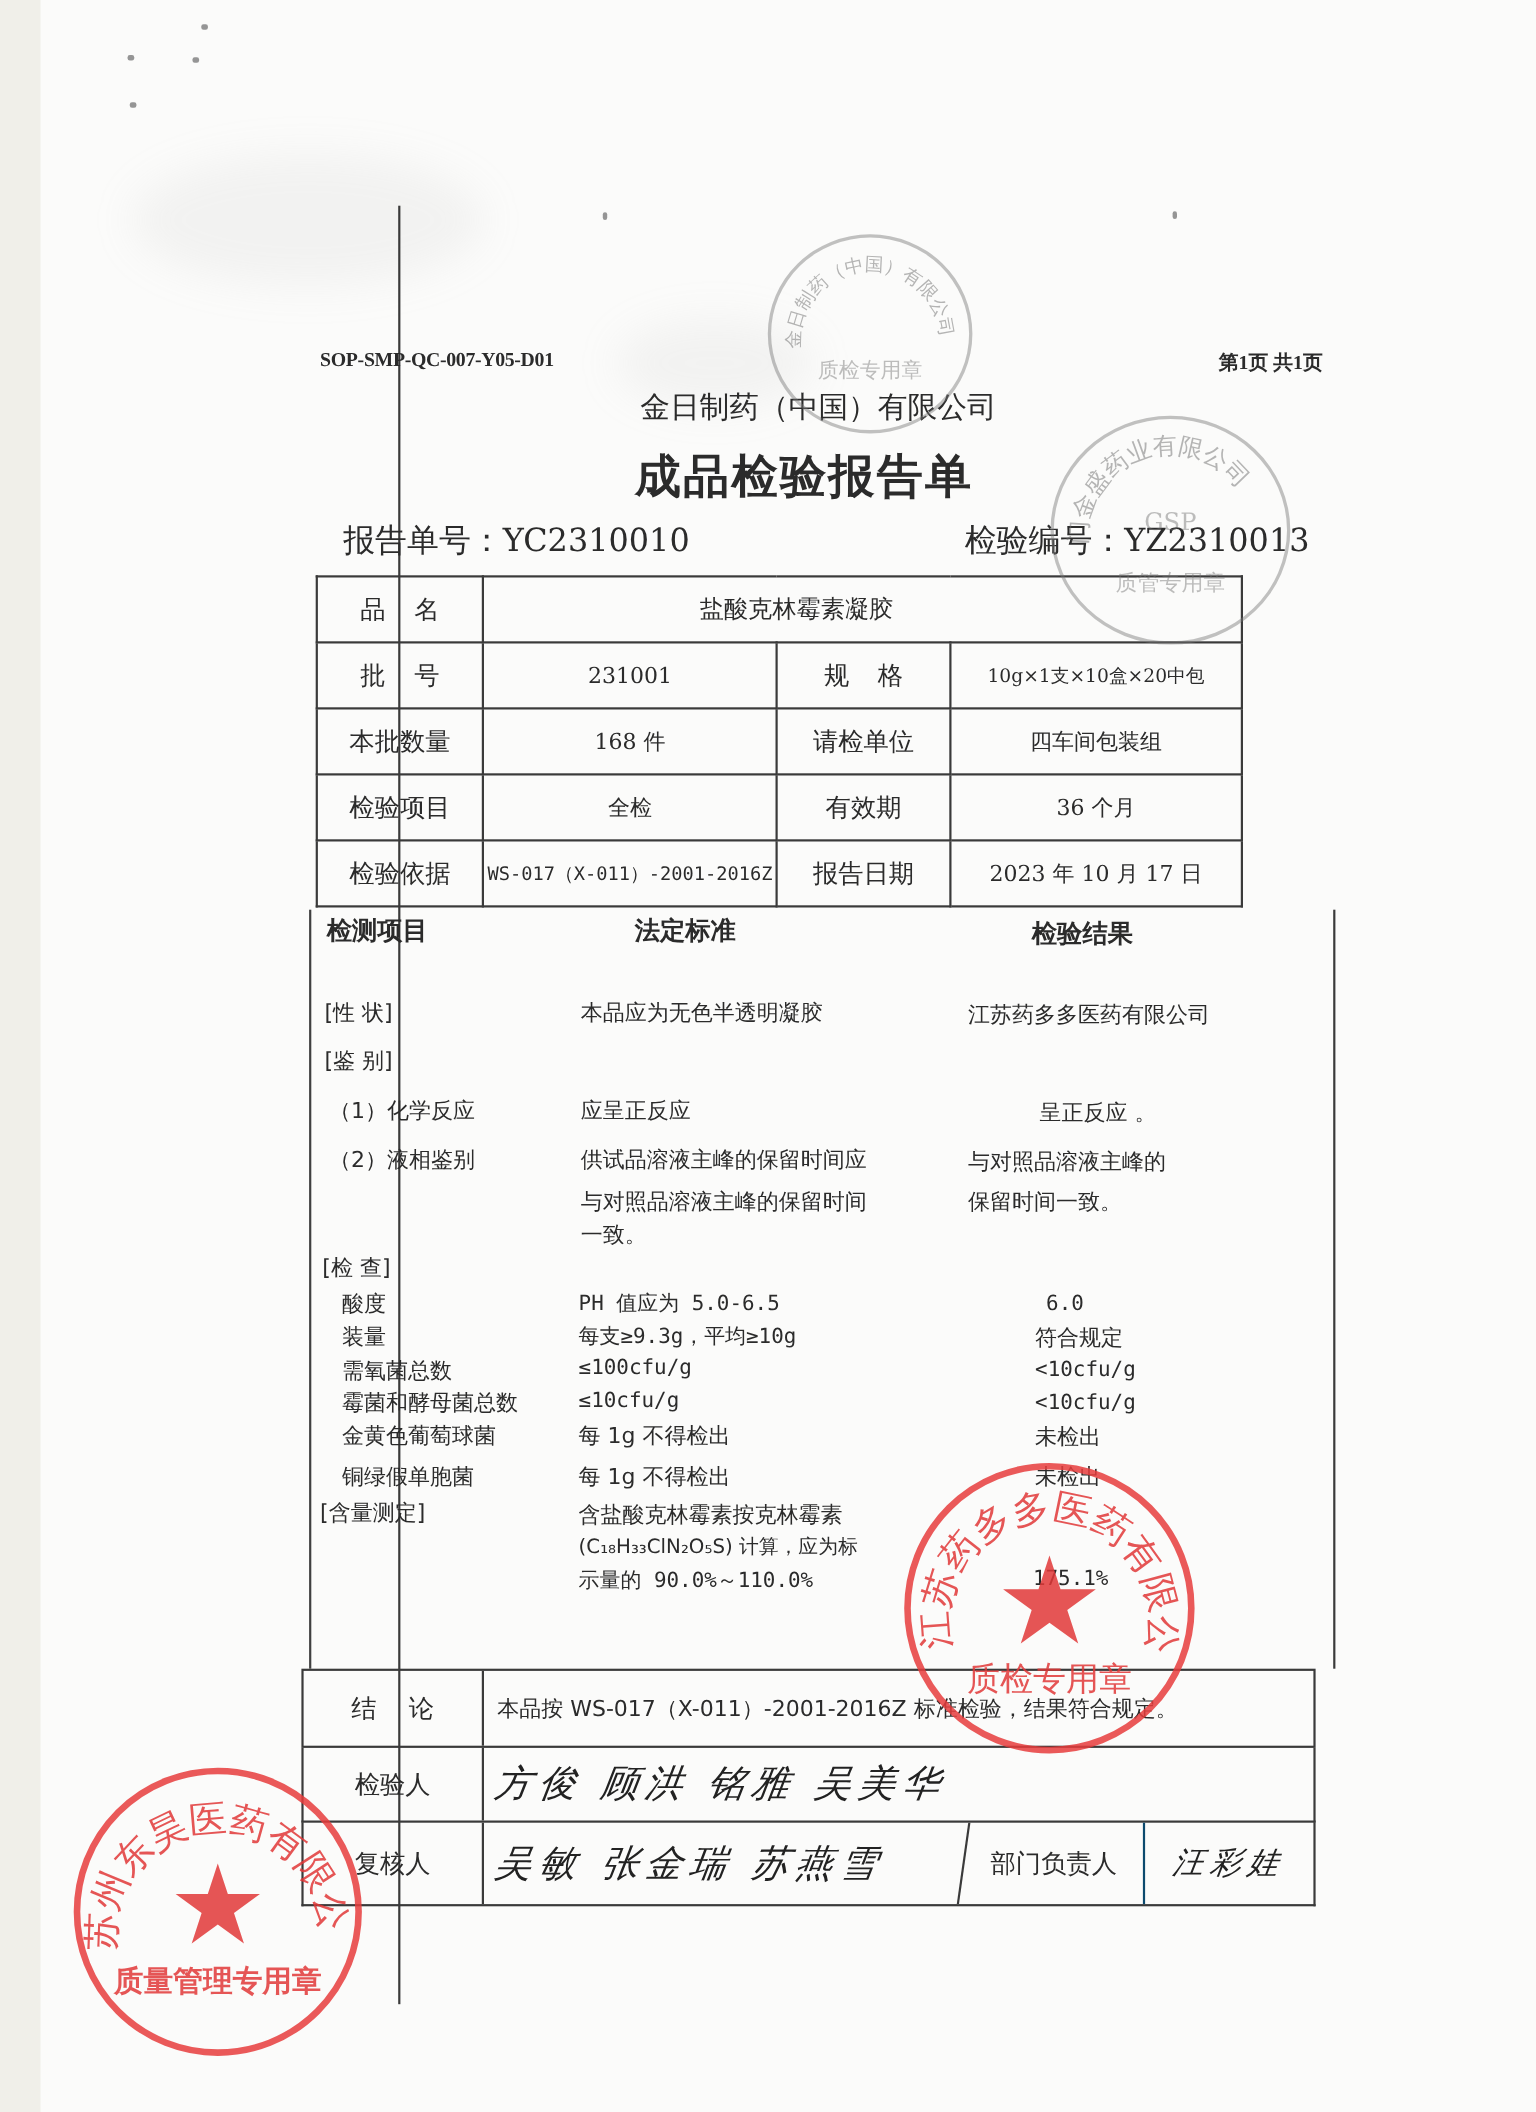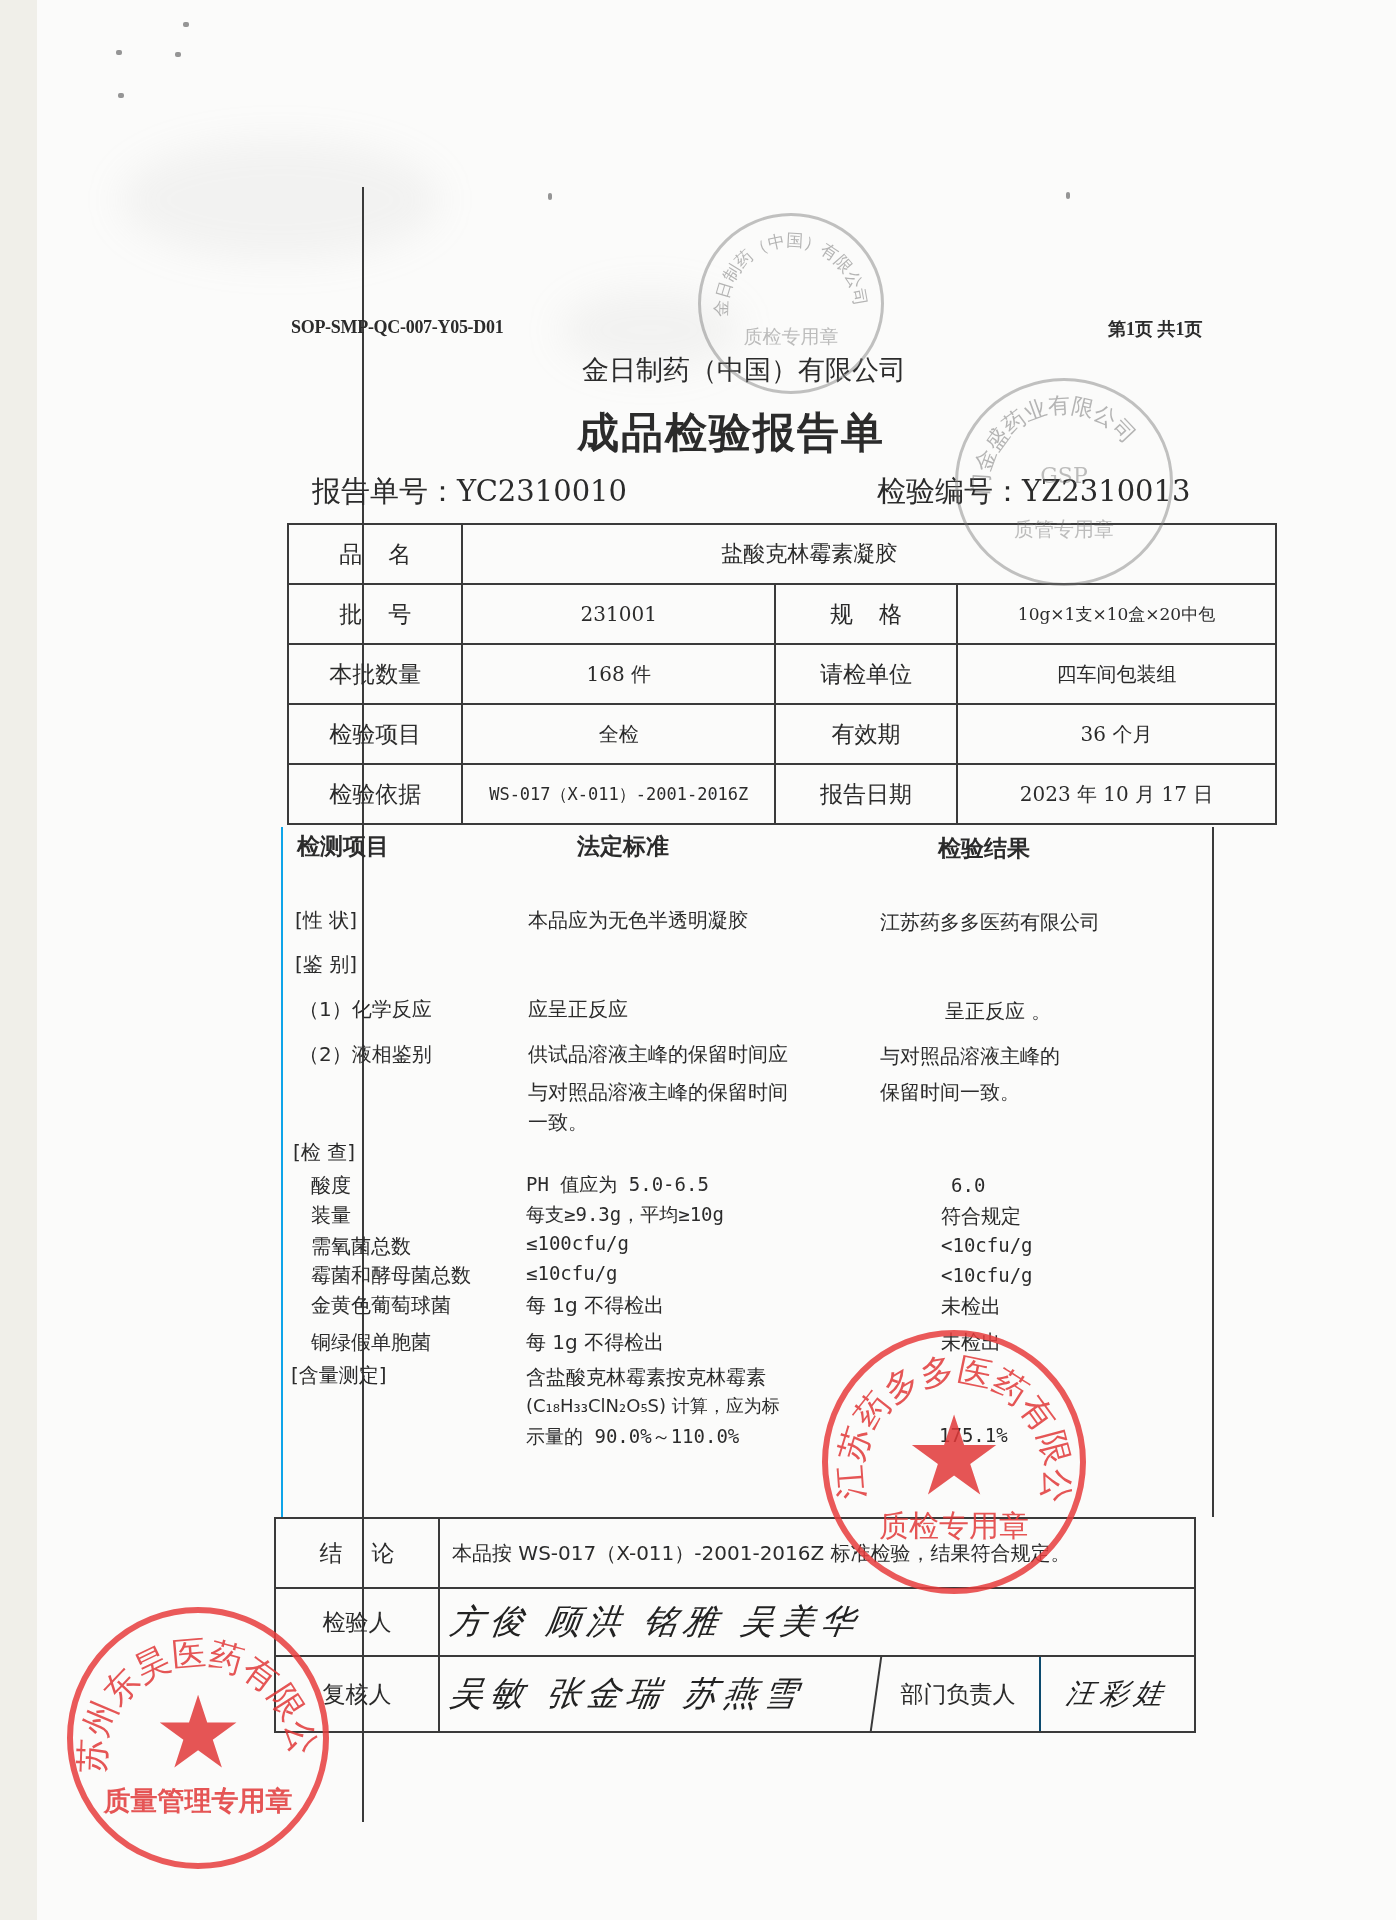--- a/index.html
+++ b/index.html
@@ -17,28 +17,28 @@
 
   .abs { position:absolute; white-space:nowrap; }
   .doc-code { left:291px; top:317px; font-family:"Liberation Serif",serif; font-weight:bold; font-size:18px; letter-spacing:-0.3px; }
   .page-info { left:1108px; top:317px; font-family:"Liberation Serif",serif; font-weight:bold; font-size:18px; }
   .company { left:582px; top:352px; font-size:27px; font-family:"DejaVu Sans",sans-serif; }
   .title { left:577px; top:405px; font-size:42px; font-family:"DejaVu Sans",sans-serif; font-weight:bold; letter-spacing:2px; }
   .report-no { left:312px; top:472px; font-size:29px; font-family:"DejaVu Serif",serif; }
   .inspect-no { left:877px; top:472px; font-size:29px; font-family:"DejaVu Serif",serif; }
 
   
-  table.info { position:absolute; left:287px; top:523px; width:990px; border-collapse:collapse; }
+  table.info { position:absolute; left:287px; top:523px; width:843px; border-collapse:collapse; }
   table.info td { border:2px solid #3a3a3a; height:58px; text-align:center; font-size:23px; font-family:"DejaVu Sans",sans-serif; padding:0; }
   table.info td.val { font-family:"DejaVu Serif",serif; font-size:20px; }
   table.info td.small { font-size:17px; font-family:"DejaVu Sans Mono",monospace; }
   .spaced { letter-spacing:26px; padding-left:26px !important; }
 
   
-  .results { position:absolute; left:281px; top:827px; width:929px; height:690px; border-left:2px solid #0ea5e9; border-right:2px solid #3a3a3a; }
+  .results { position:absolute; left:281px; top:827px; width:929px; height:690px; border-left:2px solid #404040; border-right:2px solid #3a3a3a; }
   .r { position:absolute; font-size:20px; font-family:"DejaVu Sans",sans-serif; white-space:nowrap; }
   .hdr { font-weight:bold; font-size:23px; }
   .mono { font-family:"DejaVu Sans Mono","Liberation Mono",monospace; font-size:19px; }
 
   
   .bottom { position:absolute; left:274px; top:1517px; width:922px; }
   .brow { position:relative; border:2px solid #3a3a3a; border-top:none; display:flex; }
   .brow.first { border-top:2px solid #3a3a3a; }
   .bcell { display:flex; align-items:center; font-size:23px; font-family:"DejaVu Sans",sans-serif; }
   .blabel { width:162px; border-right:2px solid #3a3a3a; justify-content:center; }

